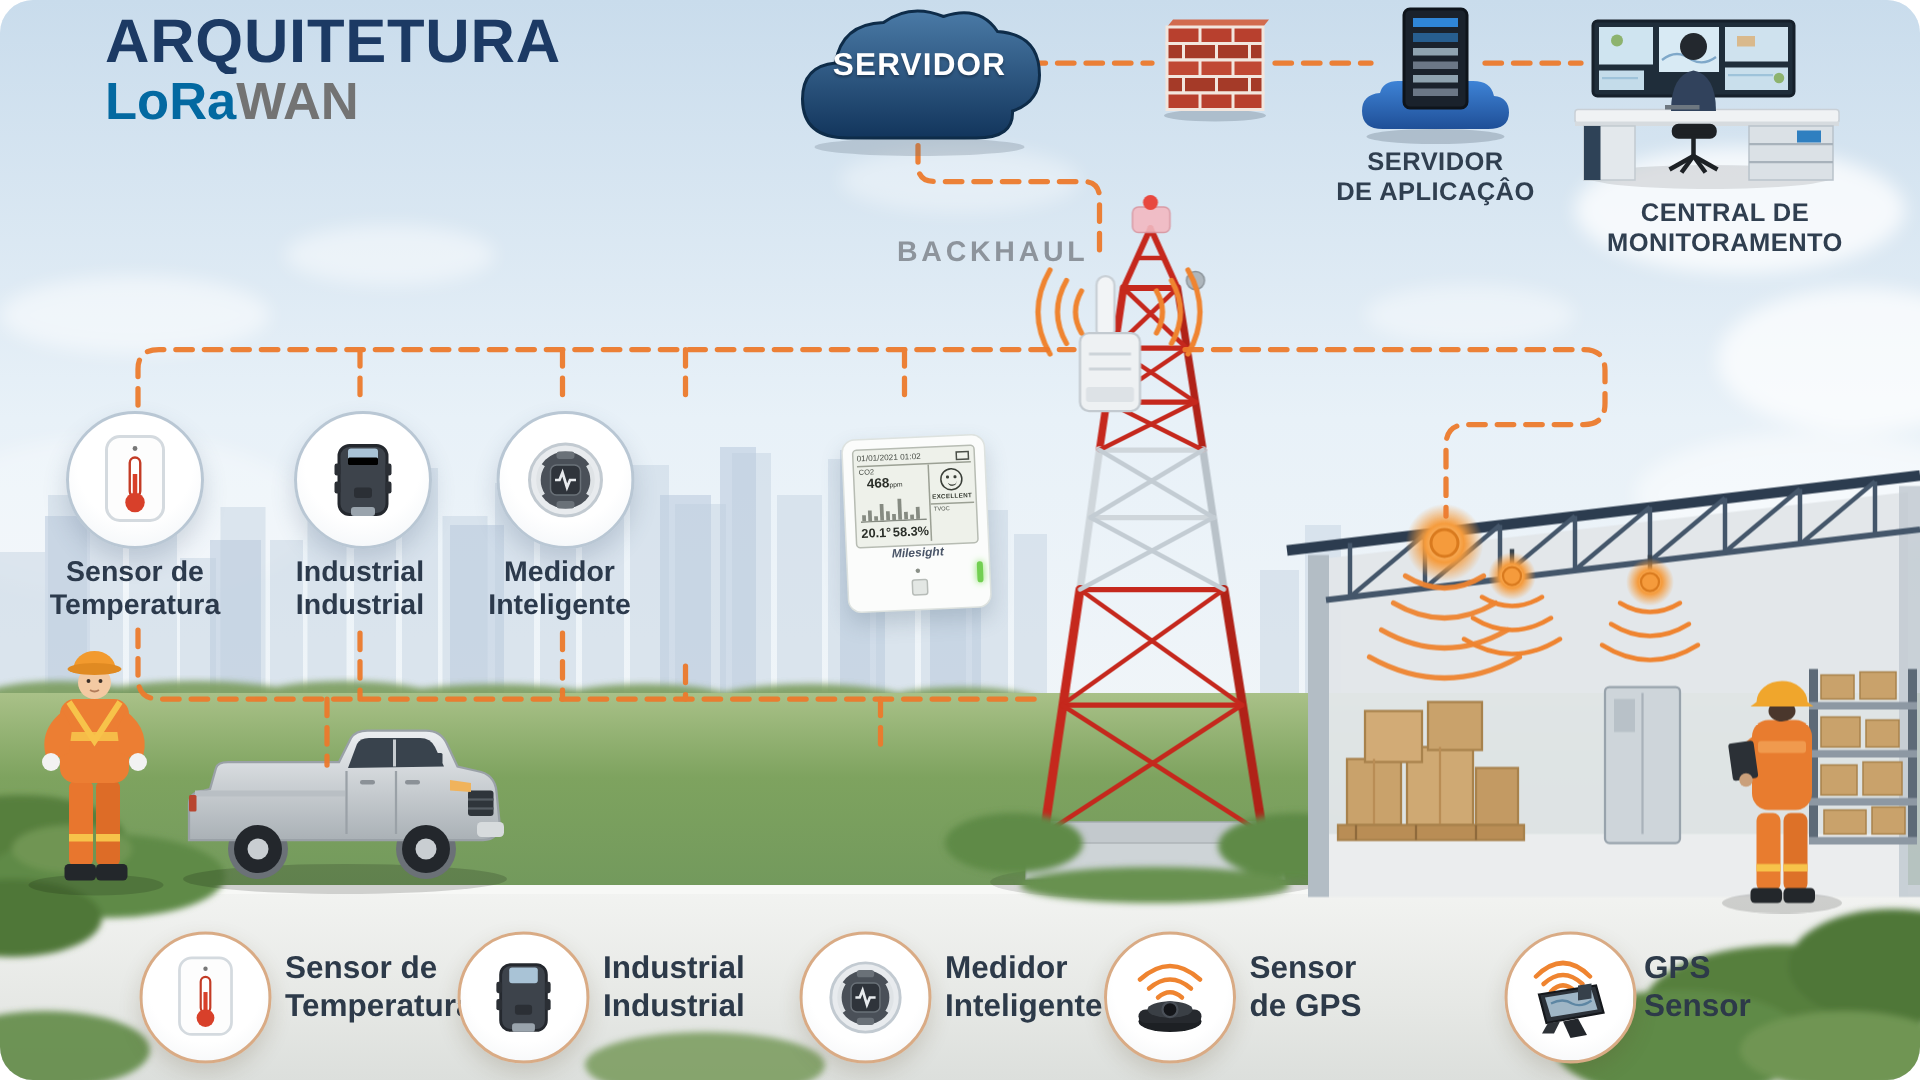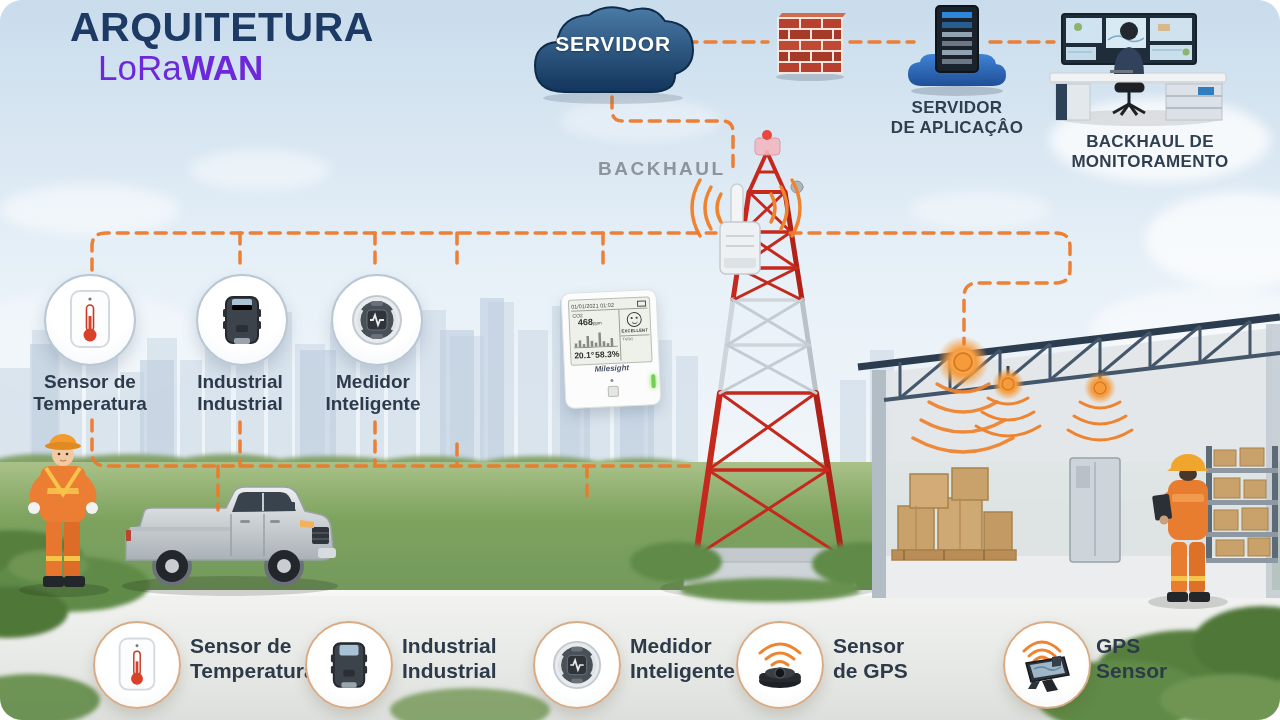--- a/index.html
+++ b/index.html
@@ -14,22 +14,22 @@
   .circle-node{position:absolute;width:88px;height:88px;border-radius:50%;
     background:radial-gradient(circle at 50% 38%,#ffffff 55%,#eef2f6 100%);
     border:2px solid #b9c7d4;box-shadow:0 8px 16px rgba(60,80,110,.20);
     display:flex;align-items:center;justify-content:center;}
   .leg-circle{position:absolute;width:84px;height:84px;border-radius:50%;
     background:radial-gradient(circle at 50% 40%,#ffffff 58%,#f0f2f4 100%);
     border:2px solid #d9ab85;box-shadow:0 6px 14px rgba(90,70,40,.18);
     display:flex;align-items:center;justify-content:center;}
   .title-l1{font-size:41px;font-weight:800;color:#1c3a64;letter-spacing:.5px;line-height:1.05;}
   .title-l2{font-size:35px;line-height:1.1;}
-  .title-lora{font-weight:400;color:#6d28d9;margin-left:28px;}
-  .title-wan{font-weight:800;color:#6d28d9;}
+  .title-lora{font-weight:700;color:#0369a1;}
+  .title-wan{font-weight:800;color:#737373;}
   .backhaul{font-size:19px;font-weight:700;color:#8d949c;letter-spacing:2.5px;}
   .cloud-txt{font-size:21px;font-weight:800;color:#fff;letter-spacing:.8px;
     text-shadow:0 1px 2px rgba(0,0,0,.35);}
   
   .ms-card{position:absolute;left:563px;top:291px;width:94px;height:114px;
     background:#fbfcfb;border:1px solid #dde2df;border-radius:9px;
     box-shadow:0 7px 14px rgba(70,90,110,.22);transform:rotate(-2.5deg);}
   .ms-lcd{position:absolute;left:6px;top:6px;width:80px;height:64px;background:#eef1ea;
     border:1px solid #b7bcb3;border-radius:3px;overflow:hidden;}
   .ms-top{position:absolute;left:2px;top:1px;width:76px;height:9px;border-bottom:1px solid #9ba094;
@@ -545,21 +545,21 @@
     <rect x="40" y="48" width="30" height="5" fill="#8fa3b0"></rect>
     <rect x="40" y="57" width="30" height="5" fill="#6b7786"></rect>
   </svg>
 </div>
 <div class="abs lbl node-lbl" style="left:877px;top:98px;width:160px;z-index:5">
   <div>SERVIDOR</div>
   <div>DE APLICAÇÂO</div>
 </div>
 
 <div class="abs lbl node-lbl" style="left:1060px;top:132px;width:180px;z-index:5">
-  <div>BACKHAUL DE</div>
+  <div>CENTRAL DE</div>
   <div>MONITORAMENTO</div>
 </div>
 
 <div class="abs backhaul" style="left:598px;top:158px;z-index:5">BACKHAUL</div>
 
 <div class="circle-node" style="left:44px;top:274px;z-index:5">
   <svg width="46" height="62" viewBox="0 0 46 62">
     <rect x="4" y="2" width="38" height="56" rx="9" fill="#fdfdfd" stroke="#d4dadf" stroke-width="2"></rect>
     <circle cx="23" cy="10" r="1.6" fill="#777"></circle>
     <rect x="19.5" y="16" width="7" height="26" rx="3.5" fill="#fff" stroke="#c33b25" stroke-width="1.6"></rect>

